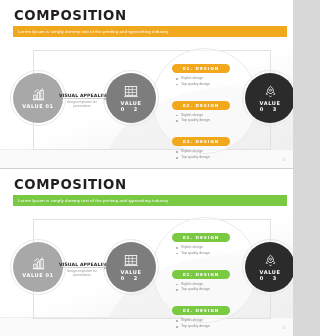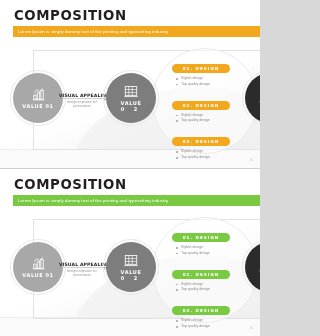--- a/index.html
+++ b/index.html
@@ -2,21 +2,21 @@
 <html><head>
 <meta charset="utf-8">
 <style>
   html,body{margin:0;padding:0;}
   body{
     width:300px;height:336px;overflow:hidden;
     background:#d8d8d8;
     font-family:"Liberation Sans", sans-serif;
   }
   .slide{
-    position:relative;width:260px;height:168px;overflow:hidden;
+    position:relative;width:293px;height:168px;overflow:hidden;
     background:linear-gradient(160deg,#ffffff 0%,#ffffff 55%,#f4f4f4 78%,#ebebeb 100%);
     box-sizing:border-box;
   }
   .slide + .slide{border-top:1px solid #cfcfcf;}
   .slide .bg-swoosh{
     position:absolute;right:-40px;bottom:-70px;width:230px;height:150px;
     background:#f0f0f0;border-radius:50% 50% 0 0;transform:rotate(-8deg);
     opacity:.75;pointer-events:none;
   }
   .slide .bg-band{

